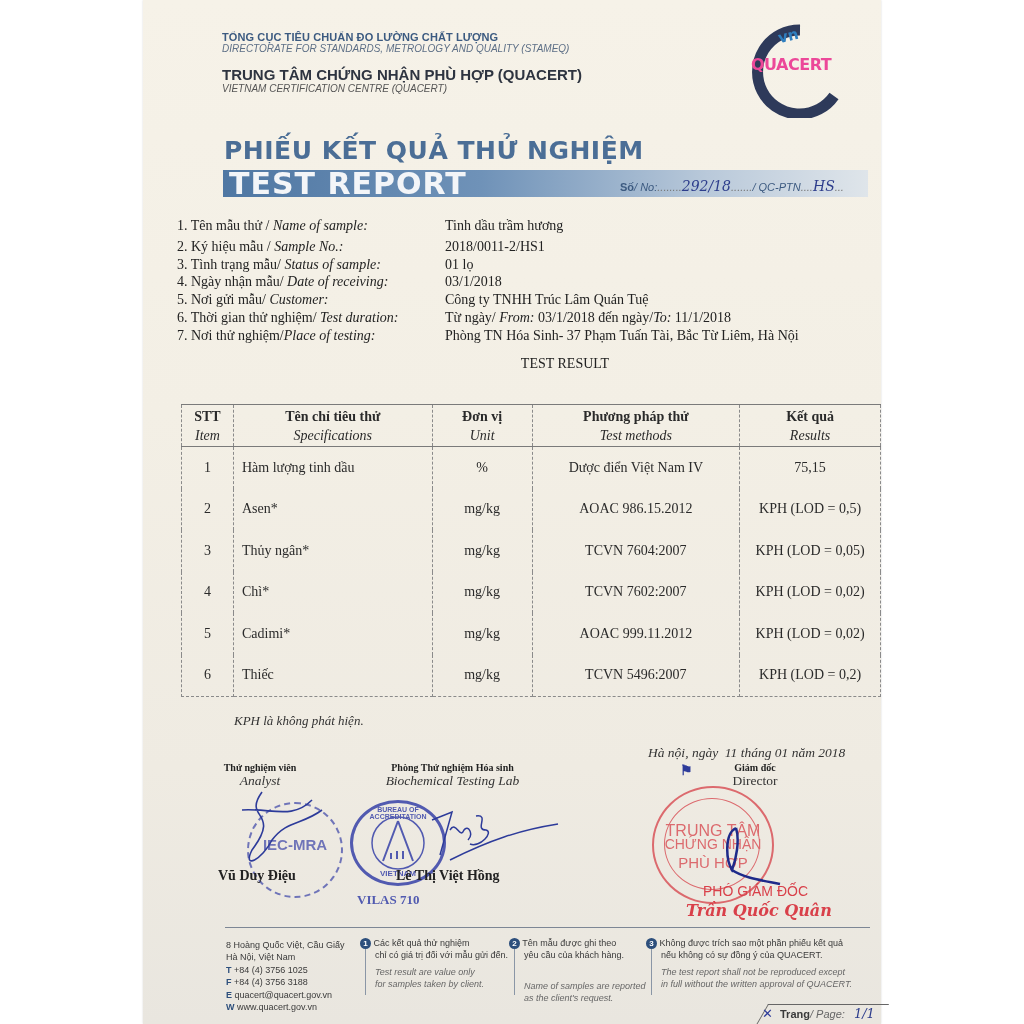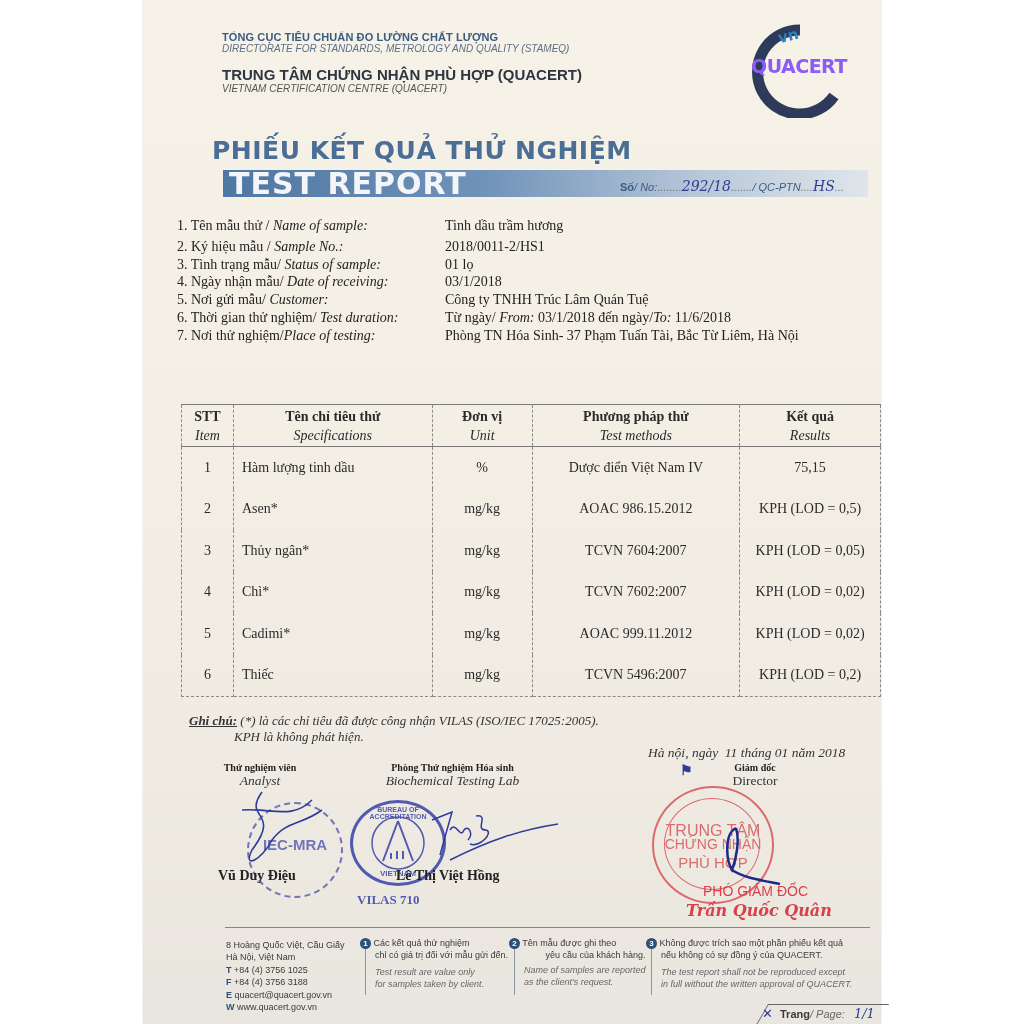--- a/index.html
+++ b/index.html
@@ -55,25 +55,25 @@
   <div style="height:12px"></div>
   <div class="hdr-bold2">TRUNG TÂM CHỨNG NHẬN PHÙ HỢP (QUACERT)</div>
   <div class="hdr-ital2">VIETNAM CERTIFICATION CENTRE (QUACERT)</div>
 </div>
 
 <div class="abs" style="left:738px;top:22px;width:110px;height:96px;">
   <svg width="110" height="96" viewBox="0 0 110 96">
     <path d="M62 8 A42 42 0 1 0 96 74" fill="none" stroke="#2e3a5a" stroke-width="11"></path>
     <text x="40" y="19" font-family="DejaVu Sans, sans-serif" font-size="15" font-weight="bold" fill="#2f7fbf" transform="rotate(-14 50 14)">vn</text>
   </svg>
-  <div class="abs" style="left:13px;top:33px;font-family:'DejaVu Sans',sans-serif;font-weight:bold;font-size:19px;color:#8b5cf6;letter-spacing:-0.5px;">QUACERT</div>
+  <div class="abs" style="left:13px;top:33px;font-family:'DejaVu Sans',sans-serif;font-weight:bold;font-size:16px;color:#ec4899;letter-spacing:-0.5px;">QUACERT</div>
   <div class="abs" style="left:84px;top:76px;font-size:11px;color:#2e3a5a;font-family:'Liberation Sans',sans-serif;">®</div>
 </div>
 
-<div class="abs title-vn" style="left:212px;top:136px;">PHIẾU KẾT QUẢ THỬ NGHIỆM</div>
+<div class="abs title-vn" style="left:224px;top:136px;">PHIẾU KẾT QUẢ THỬ NGHIỆM</div>
 <div class="abs title-bar">
   <div class="abs title-en">TEST REPORT</div>
 </div>
 <div class="abs so-no" style="left:620px;top:178px;white-space:nowrap;">
   <b>Số</b><span>/ No:</span><span style="color:#777">........</span><span class="hand">292/18</span><span style="color:#777">.......</span><span>/ QC-PTN</span><span style="color:#777">....</span><span class="hand">HS</span><span style="color:#777">...</span>
 </div>
 
 <div class="info">
   <div class="lbl" style="top:217px"><span>1. Tên mẫu thử / </span><i>Name of sample:</i></div>
   <div class="val" style="top:217px">Tinh dầu trầm hương</div>
@@ -84,27 +84,28 @@
   <div class="lbl" style="top:256px"><span>3. Tình trạng mẫu/ </span><i>Status of sample:</i></div>
   <div class="val" style="top:256px">01 lọ</div>
 
   <div class="lbl" style="top:273px"><span>4. Ngày nhận mẫu/ </span><i>Date of receiving:</i></div>
   <div class="val" style="top:273px">03/1/2018</div>
 
   <div class="lbl" style="top:291px"><span>5. Nơi gửi mẫu/ </span><i>Customer:</i></div>
   <div class="val" style="top:291px">Công ty TNHH Trúc Lâm Quán Tuệ</div>
 
   <div class="lbl" style="top:309px"><span>6. Thời gian thử nghiệm/ </span><i>Test duration:</i></div>
-  <div class="val" style="top:309px"><span>Từ ngày/ </span><i>From:</i><span> 03/1/2018 đến ngày/</span><i>To:</i><span> 11/6/2018</span></div>
+  <div class="val" style="top:309px"><span>Từ ngày/ </span><i>From:</i><span> 03/1/2018 đến ngày/</span><i>To:</i><span> 11/1/2018</span></div>
 
   <div class="lbl" style="top:327px"><span>7. Nơi thử nghiệm/</span><i>Place of testing:</i></div>
   <div class="val" style="top:327px">Phòng TN Hóa Sinh- 37 Phạm Tuấn Tài, Bắc Từ Liêm, Hà Nội</div>
 </div>
 
 <div class="abs" style="left:420px;top:357px;width:290px;text-align:center;color:#222;">
+  <div style="font-size:14px;margin-top:-1px;">TEST RESULT</div>
 </div>
 
 <table class="res">
   <colgroup>
       <col style="width:52px">
       <col style="width:199px">
       <col style="width:100px">
       <col style="width:208px">
       <col style="width:141px">
     </colgroup>
@@ -170,21 +171,20 @@
     <td>6</td>
     <td class="spec">Thiếc</td>
     <td>mg/kg</td>
     <td>TCVN 5496:2007</td>
     <td>KPH (LOD = 0,2)</td>
   </tr>
 </tbody>
   </table>
 
 <div class="abs note" style="left:189px;top:713px;white-space:nowrap;">
-  <div><u>Ghi chú:</u><span> (*) là các chỉ tiêu đã được công nhận VILAS (ISO/IEC 17025:2005).</span></div>
   <div style="padding-left:45px;">KPH là không phát hiện.</div>
 </div>
 
 <div class="abs note" style="left:648px;top:745px;white-space:pre;font-size:13.5px;">Hà nội, ngày  11 tháng 01 năm 2018</div>
 
 <div class="abs" style="left:195px;top:762px;width:130px;">
   <div class="sig-title">Thử nghiệm viên</div>
   <div class="sig-sub">Analyst</div>
 </div>
 <div class="abs" style="left:247px;top:802px;width:92px;height:92px;border:2px dashed #3b44a8;border-radius:50%;opacity:0.7;">
@@ -244,22 +244,22 @@
 <div class="abs footer" style="left:360px;top:938px;">
   <div><span class="bul">1</span> <span>Các kết quả thử nghiệm</span></div>
   <div style="padding-left:15px;">chỉ có giá trị đối với mẫu gửi đến.</div>
   <div class="it" style="padding-left:15px;margin-top:6px;">Test result are value only</div>
   <div class="it" style="padding-left:15px;">for samples taken by client.</div>
 </div>
 
 <div class="abs vsep" style="left:514px;top:945px;height:50px;"></div>
 <div class="abs footer" style="left:509px;top:938px;">
   <div><span class="bul">2</span> <span>Tên mẫu được ghi theo</span></div>
-  <div style="padding-left:15px;text-align:right;">yêu cầu của khách hàng.</div>
-  <div class="it" style="padding-left:15px;margin-top:4px;">Name of samples are reported</div>
+  <div style="padding-left:15px;">yêu cầu của khách hàng.</div>
+  <div class="it" style="padding-left:15px;margin-top:20px;">Name of samples are reported</div>
   <div class="it" style="padding-left:15px;">as the client's request.</div>
 </div>
 
 <div class="abs vsep" style="left:651px;top:945px;height:50px;"></div>
 <div class="abs footer" style="left:646px;top:938px;">
   <div><span class="bul">3</span> <span>Không được trích sao một phần phiếu kết quả</span></div>
   <div style="padding-left:15px;">nếu không có sự đồng ý của QUACERT.</div>
   <div class="it" style="padding-left:15px;margin-top:6px;">The test report shall not be reproduced except</div>
   <div class="it" style="padding-left:15px;">in full without the written approval of QUACERT.</div>
 </div>

